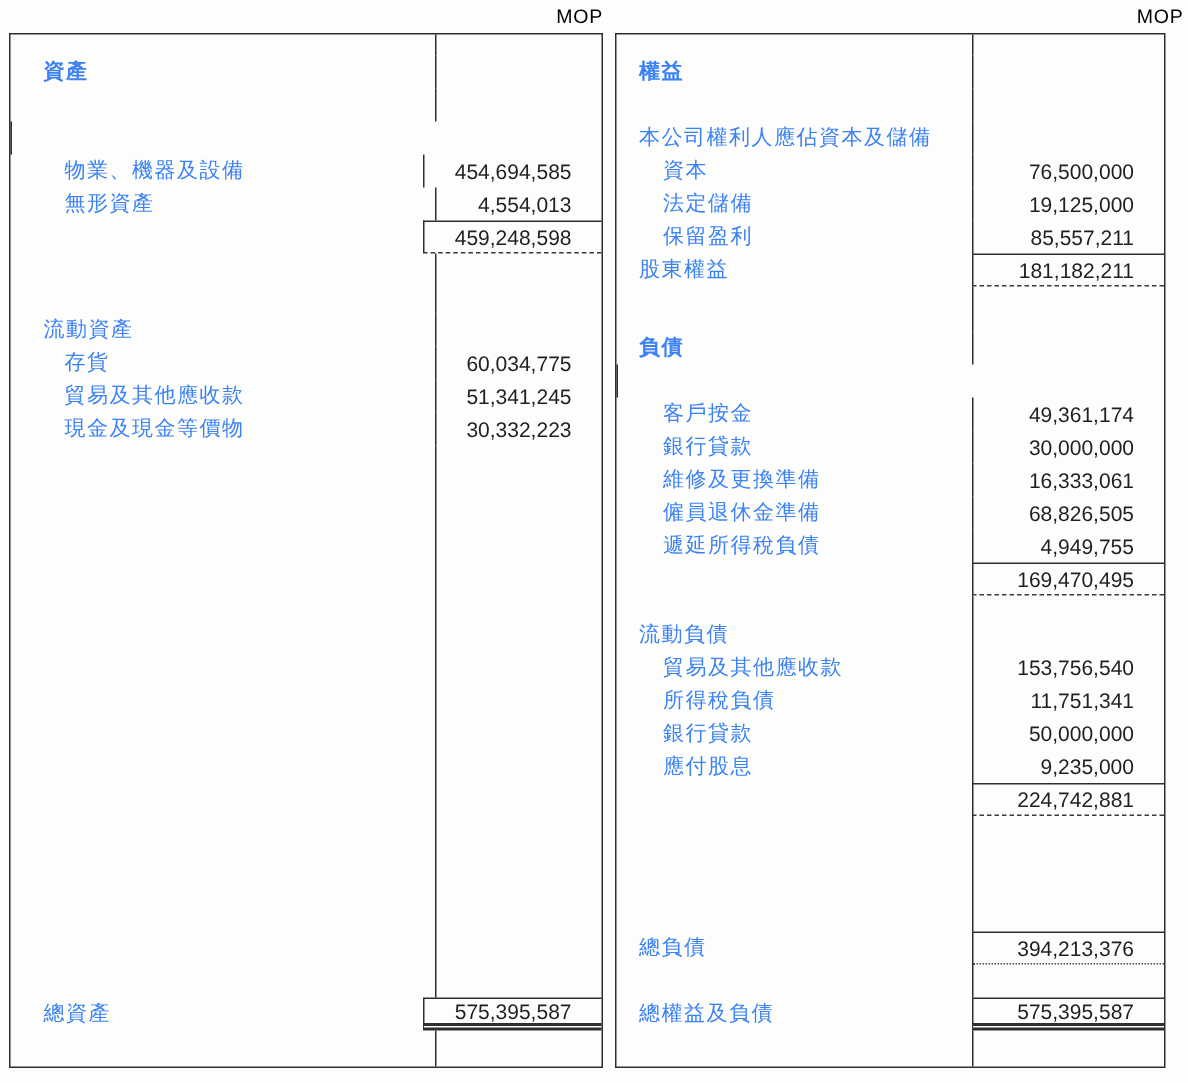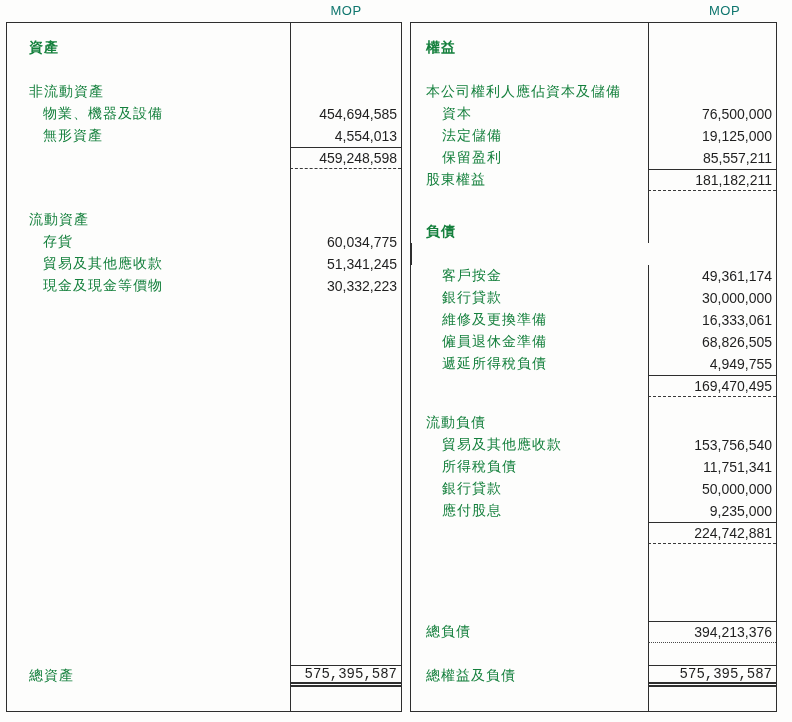--- a/index.html
+++ b/index.html
@@ -10,22 +10,22 @@
     background: #fdfdfc;
     font-family: "Liberation Sans", "DejaVu Sans", sans-serif;
     color: #222222;
     overflow: hidden;
   }
   .mop {
     position: absolute;
     top: 3px;
     font-size: 13px;
     letter-spacing: 0.5px;
-    text-align: center;
-    color: #0f766e;
+    text-align: right;
+    color: #000000;
   }
   .mop-left  { left: 290px; width: 112px; }
   .mop-right { left: 660px; width: 129px; }
   .box {
     position: absolute;
     top: 22px;
     height: 690px;
     border: 1.6px solid #2e2e2e;
     box-sizing: border-box;
     display: flex;
@@ -38,39 +38,39 @@
   .row.flexgrow { flex: 1 1 auto; height: auto; }
   .lbl {
     flex: 1 1 auto;
     display: flex;
     align-items: center;
     padding-left: var(--padbase);
     font-size: 14px;
     letter-spacing: 1px;
     white-space: nowrap;
     overflow: hidden;
-    color: #15803d;
+    color: #3b82f6;
   }
   .lbl.ind { padding-left: var(--padind); }
   .row.hdr .lbl { font-weight: bold; }
   .amt {
     flex: 0 0 var(--amtw);
     box-sizing: border-box;
     border-left: 1.6px solid #2e2e2e;
     display: flex;
     align-items: center;
     justify-content: flex-end;
-    padding: 0 4px;
+    padding: 0 20px;
     font-size: 14px;
     color: #1f1f1f;
     white-space: nowrap;
   }
   .rule-subtotal .amt { border-top: 1.6px solid #2e2e2e; border-bottom: 1.6px dashed #3a3a3a; }
   .rule-dotted   .amt { border-top: 1.6px solid #2e2e2e; border-bottom: 1.6px dotted #4a4a4a; }
-  .rule-double   .amt { border-top: 1.6px solid #2e2e2e; border-bottom: 5px double #2e2e2e; font-family: Liberation Mono, monospace; }
+  .rule-double   .amt { border-top: 1.6px solid #2e2e2e; border-bottom: 5px double #2e2e2e; }
 </style>
 </head>
 <body>
 
 <div class="sheet">
   <div class="mop mop-left">MOP</div>
   <div class="mop mop-right">MOP</div>
   <div class="box" id="assets-panel">
       <div class="row" style="height: 14px;">
         <div class="lbl"></div>
@@ -78,21 +78,20 @@
       </div>
       <div class="row hdr">
         <div class="lbl">資產</div>
         <div class="amt"></div>
       </div>
       <div class="row" style="height: 22px;">
         <div class="lbl"></div>
         <div class="amt"></div>
       </div>
       <div class="row">
-        <div class="lbl">非流動資產</div>
         <div class="amt"></div>
       </div>
       <div class="row">
         <div class="lbl ind">物業、機器及設備</div>
         <div class="amt">454,694,585</div>
       </div>
       <div class="row">
         <div class="lbl ind">無形資產</div>
         <div class="amt">4,554,013</div>
       </div>

